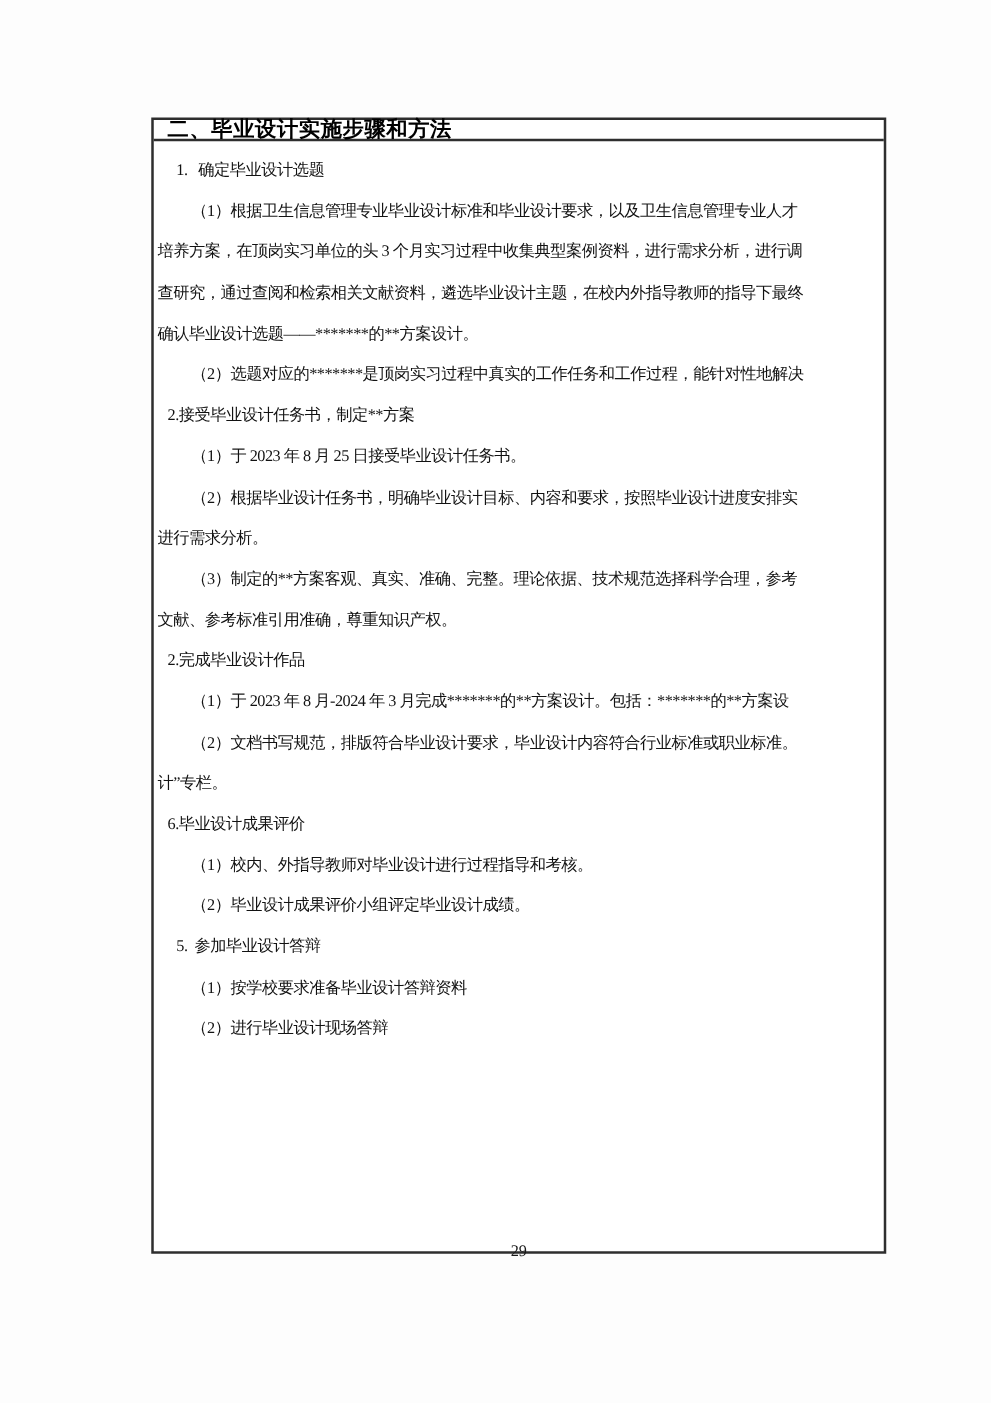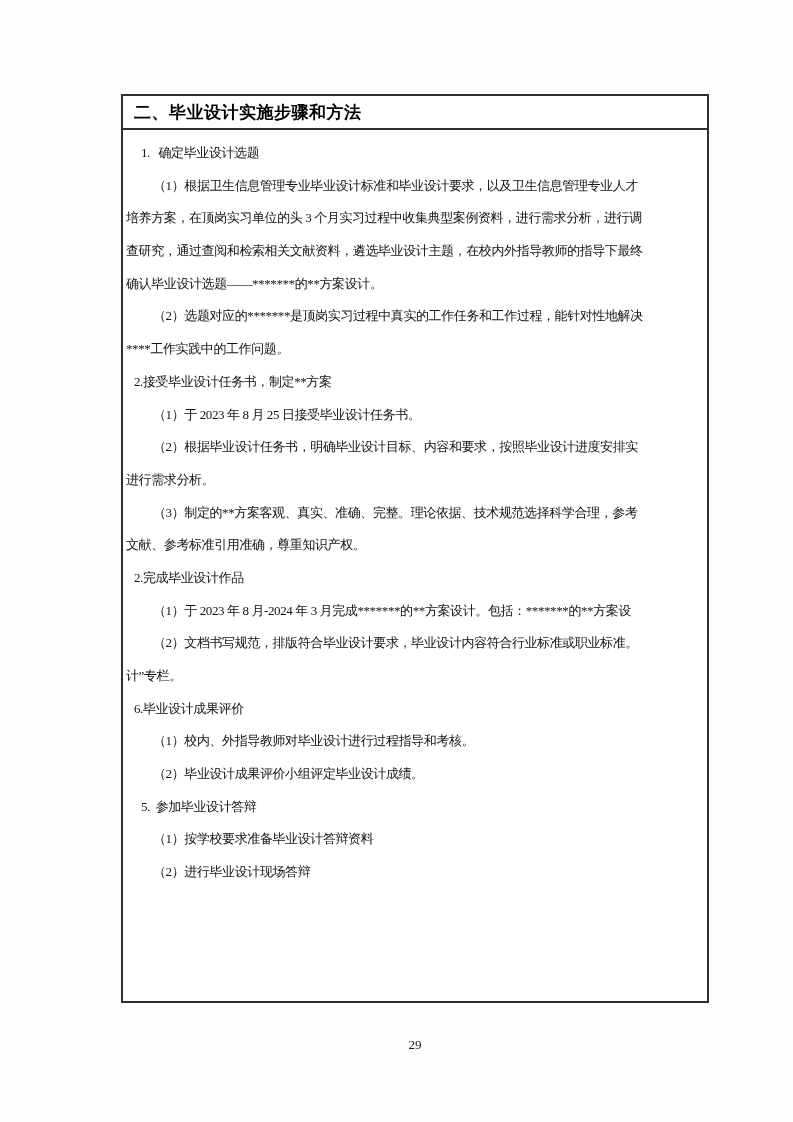--- a/index.html
+++ b/index.html
@@ -18,21 +18,21 @@
     left: 121px;
     top: 94px;
     width: 588px;
     height: 909px;
     box-sizing: border-box;
     border: 2px solid #2e2e2e;
     background: #ffffff;
   }
   .table-header {
     box-sizing: border-box;
-    height: 34px;
+    height: 17px;
     border-bottom: 2px solid #2e2e2e;
     display: flex;
     align-items: center;
     padding-left: 11px;
     font-family: "Liberation Sans", sans-serif;
     font-weight: 700;
     font-size: 17px;
     letter-spacing: 0.5px;
     color: #000000;
   }
@@ -50,21 +50,21 @@
     white-space: pre;
     overflow: hidden;
   }
   .line.item1 { padding-left: 15px; }
   .line.item  { padding-left: 8px;  }
   .line.sub   { padding-left: 27px; }
   .line.cont  { padding-left: 0;    }
   .page-number {
     position: absolute;
     left: 121px;
-    top: 1037px;
+    top: 993px;
     width: 588px;
     text-align: center;
     font-family: "Liberation Serif", serif;
     font-size: 13px;
     color: #1a1a1a;
   }
 </style>
 </head>
 <body>
 
@@ -72,21 +72,20 @@
   <div class="table-header">
     <span>二、毕业设计实施步骤和方法</span>
   </div>
   <div class="table-body" id="table-body">
       <div class="line item1">1.   确定毕业设计选题</div>
       <div class="line sub">（1）根据卫生信息管理专业毕业设计标准和毕业设计要求，以及卫生信息管理专业人才</div>
       <div class="line cont">培养方案，在顶岗实习单位的头 3 个月实习过程中收集典型案例资料，进行需求分析，进行调</div>
       <div class="line cont">查研究，通过查阅和检索相关文献资料，遴选毕业设计主题，在校内外指导教师的指导下最终</div>
       <div class="line cont">确认毕业设计选题——*******的**方案设计。</div>
       <div class="line sub">（2）选题对应的*******是顶岗实习过程中真实的工作任务和工作过程，能针对性地解决</div>
-      <div class="line cont">****工作实践中的工作问题。</div>
       <div class="line item">2.接受毕业设计任务书，制定**方案</div>
       <div class="line sub">（1）于 2023 年 8 月 25 日接受毕业设计任务书。</div>
       <div class="line sub">（2）根据毕业设计任务书，明确毕业设计目标、内容和要求，按照毕业设计进度安排实</div>
       <div class="line cont">进行需求分析。</div>
       <div class="line sub">（3）制定的**方案客观、真实、准确、完整。理论依据、技术规范选择科学合理，参考</div>
       <div class="line cont">文献、参考标准引用准确，尊重知识产权。</div>
       <div class="line item">2.完成毕业设计作品</div>
       <div class="line sub">（1）于 2023 年 8 月-2024 年 3 月完成*******的**方案设计。包括：*******的**方案设</div>
       <div class="line sub">（2）文档书写规范，排版符合毕业设计要求，毕业设计内容符合行业标准或职业标准。</div>
       <div class="line cont">计”专栏。</div>

